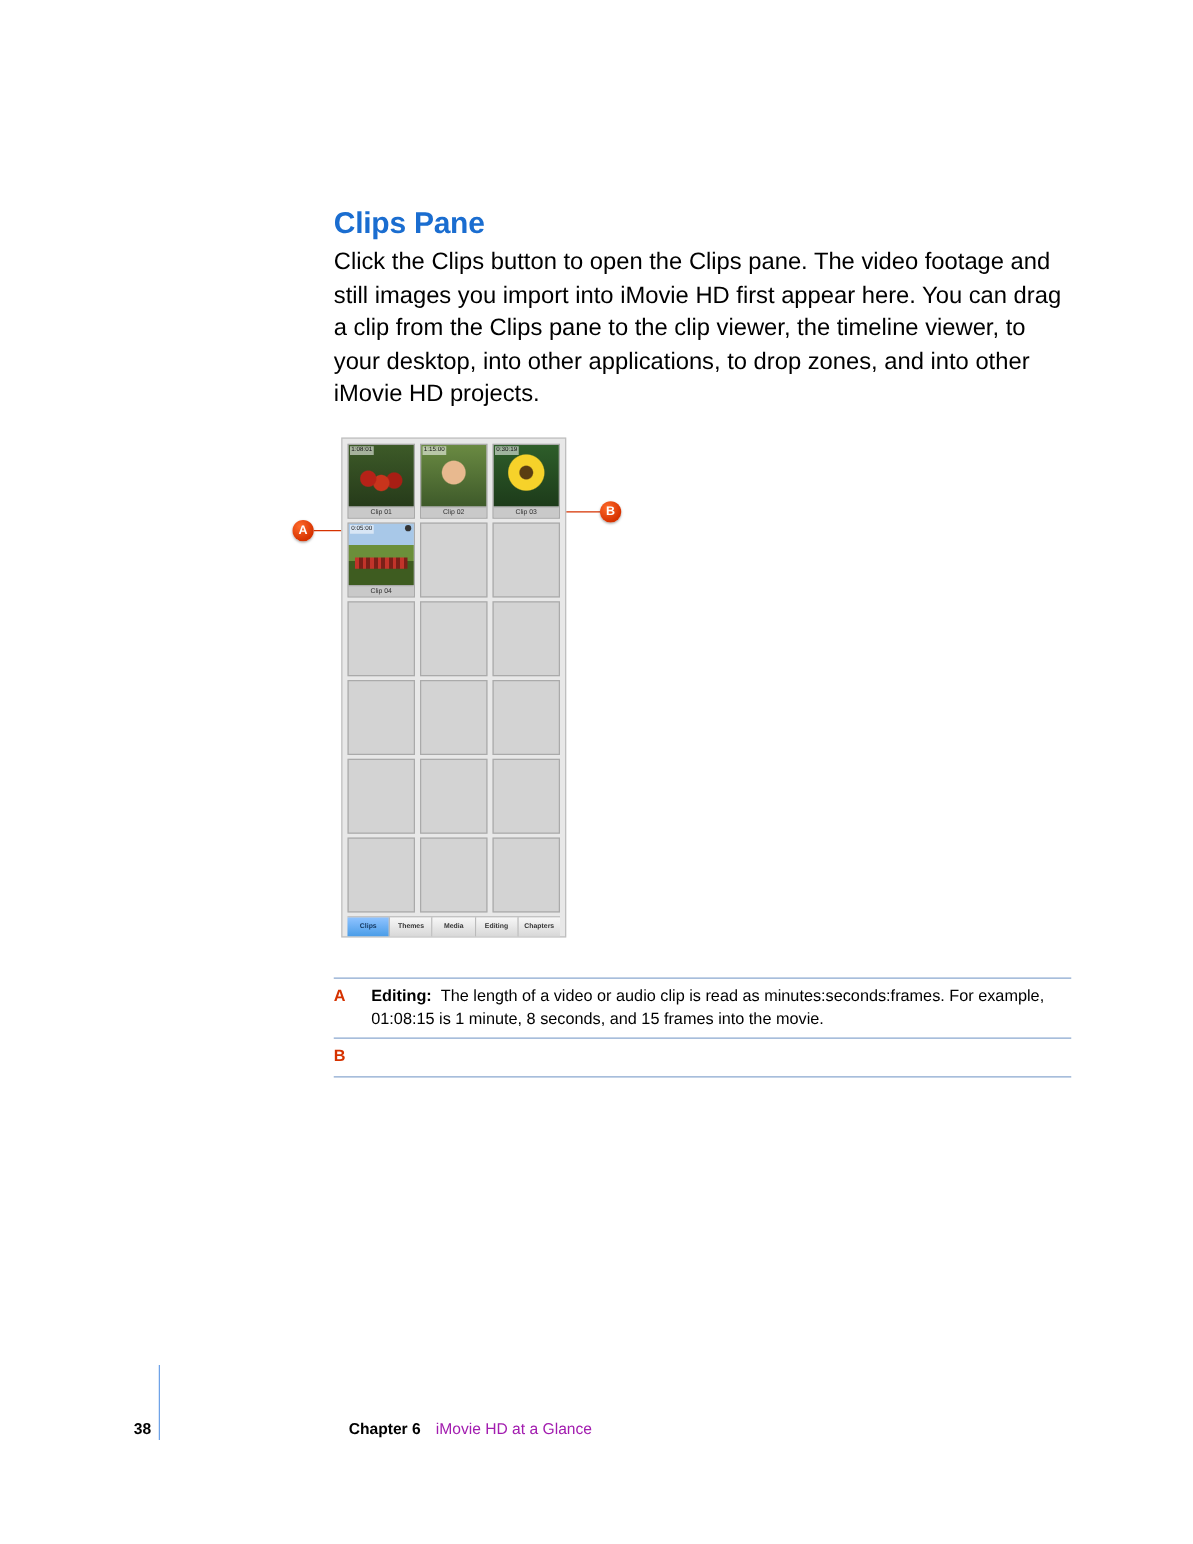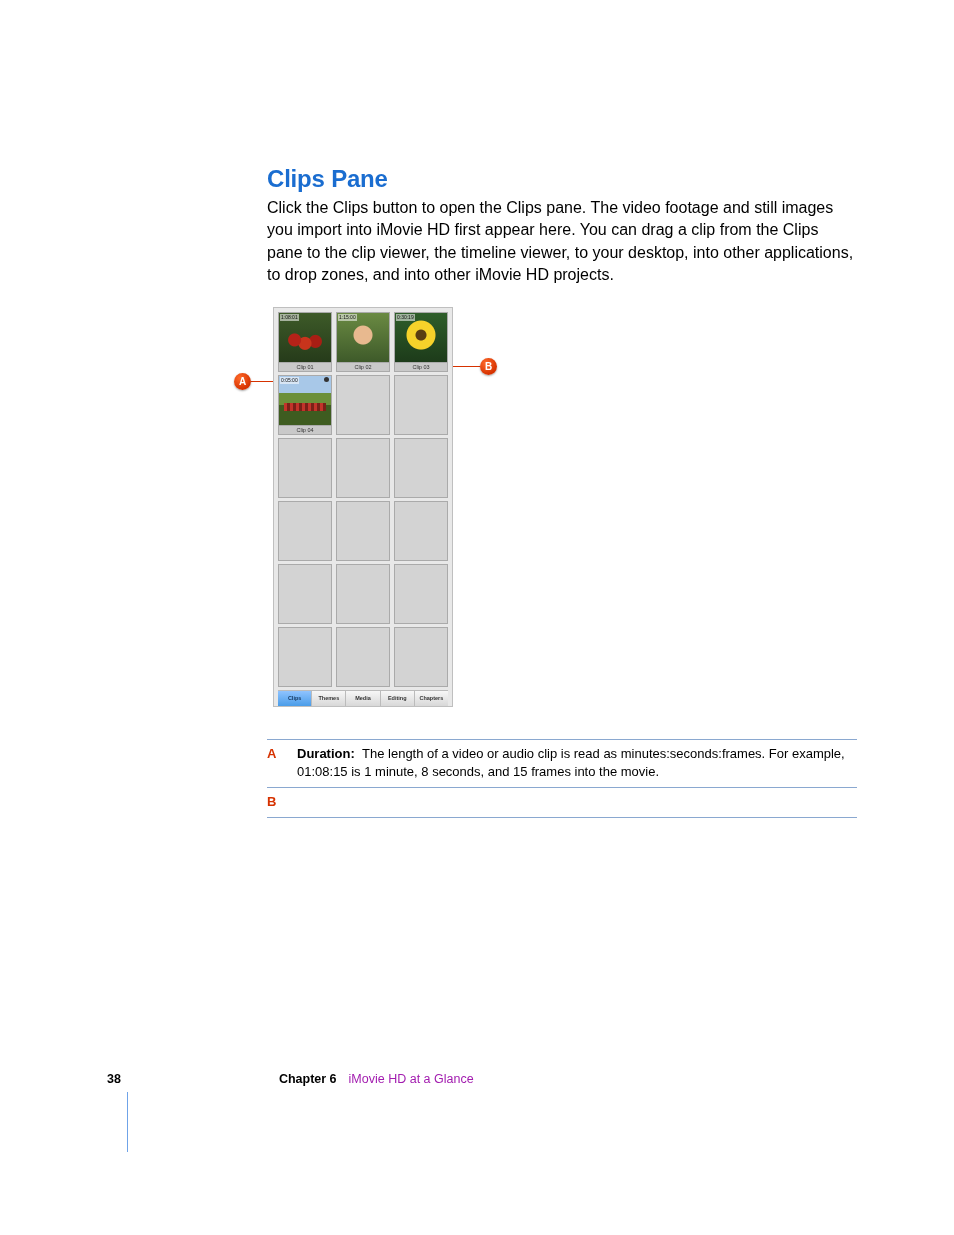--- a/index.html
+++ b/index.html
@@ -18,21 +18,21 @@
     width: 590px;
   }
   .heading {
     font-size: 24px;
     font-weight: 700;
     color: #1a6dd0;
     margin-bottom: 4px;
     letter-spacing: -0.2px;
   }
   .body-text {
-    font-size: 16px;
+    font-size: 19px;
     line-height: 1.4;
     color: #000;
   }
 
   
   .figure-wrap {
     position: relative;
     margin-top: 20px;
     margin-left: 6px;
     width: 192px;
@@ -184,21 +184,21 @@
     font-size: 13px;
     flex-shrink: 0;
   }
   .def-text { flex: 1; }
   .def-text b { font-weight: 700; }
 
   
   .footer {
     position: absolute;
     left: 107px;
-    top: 1072px;
+    top: 1136px;
     display: flex;
     align-items: center;
     font-size: 12.5px;
   }
   .page-num { font-weight: 700; margin-right: 158px; }
   .chapter  { font-weight: 700; }
   .chapter-title { color: #a21caf; margin-left: 12px; }
 
   .footer-rule {
     position: absolute;
@@ -268,21 +268,21 @@
           <div class="tab">Editing</div>
           <div class="tab">Chapters</div>
         </div>
     </div>
   </div>
 
   <div class="definitions">
     <div class="def-row">
       <div class="def-letter">A</div>
       <div class="def-text">
-        <b>Duration:</b>&nbsp;&nbsp;<span>The length of a video or audio clip is read as minutes:seconds:frames. For example, 01:08:15 is 1 minute, 8 seconds, and 15 frames into the movie.</span>
+        <b>Editing:</b>&nbsp;&nbsp;<span>The length of a video or audio clip is read as minutes:seconds:frames. For example, 01:08:15 is 1 minute, 8 seconds, and 15 frames into the movie.</span>
       </div>
     </div>
     <div class="def-row">
       <div class="def-letter">B</div>
     </div>
   </div>
 </div>
 
 <div class="footer">
   <span class="page-num">38</span>

